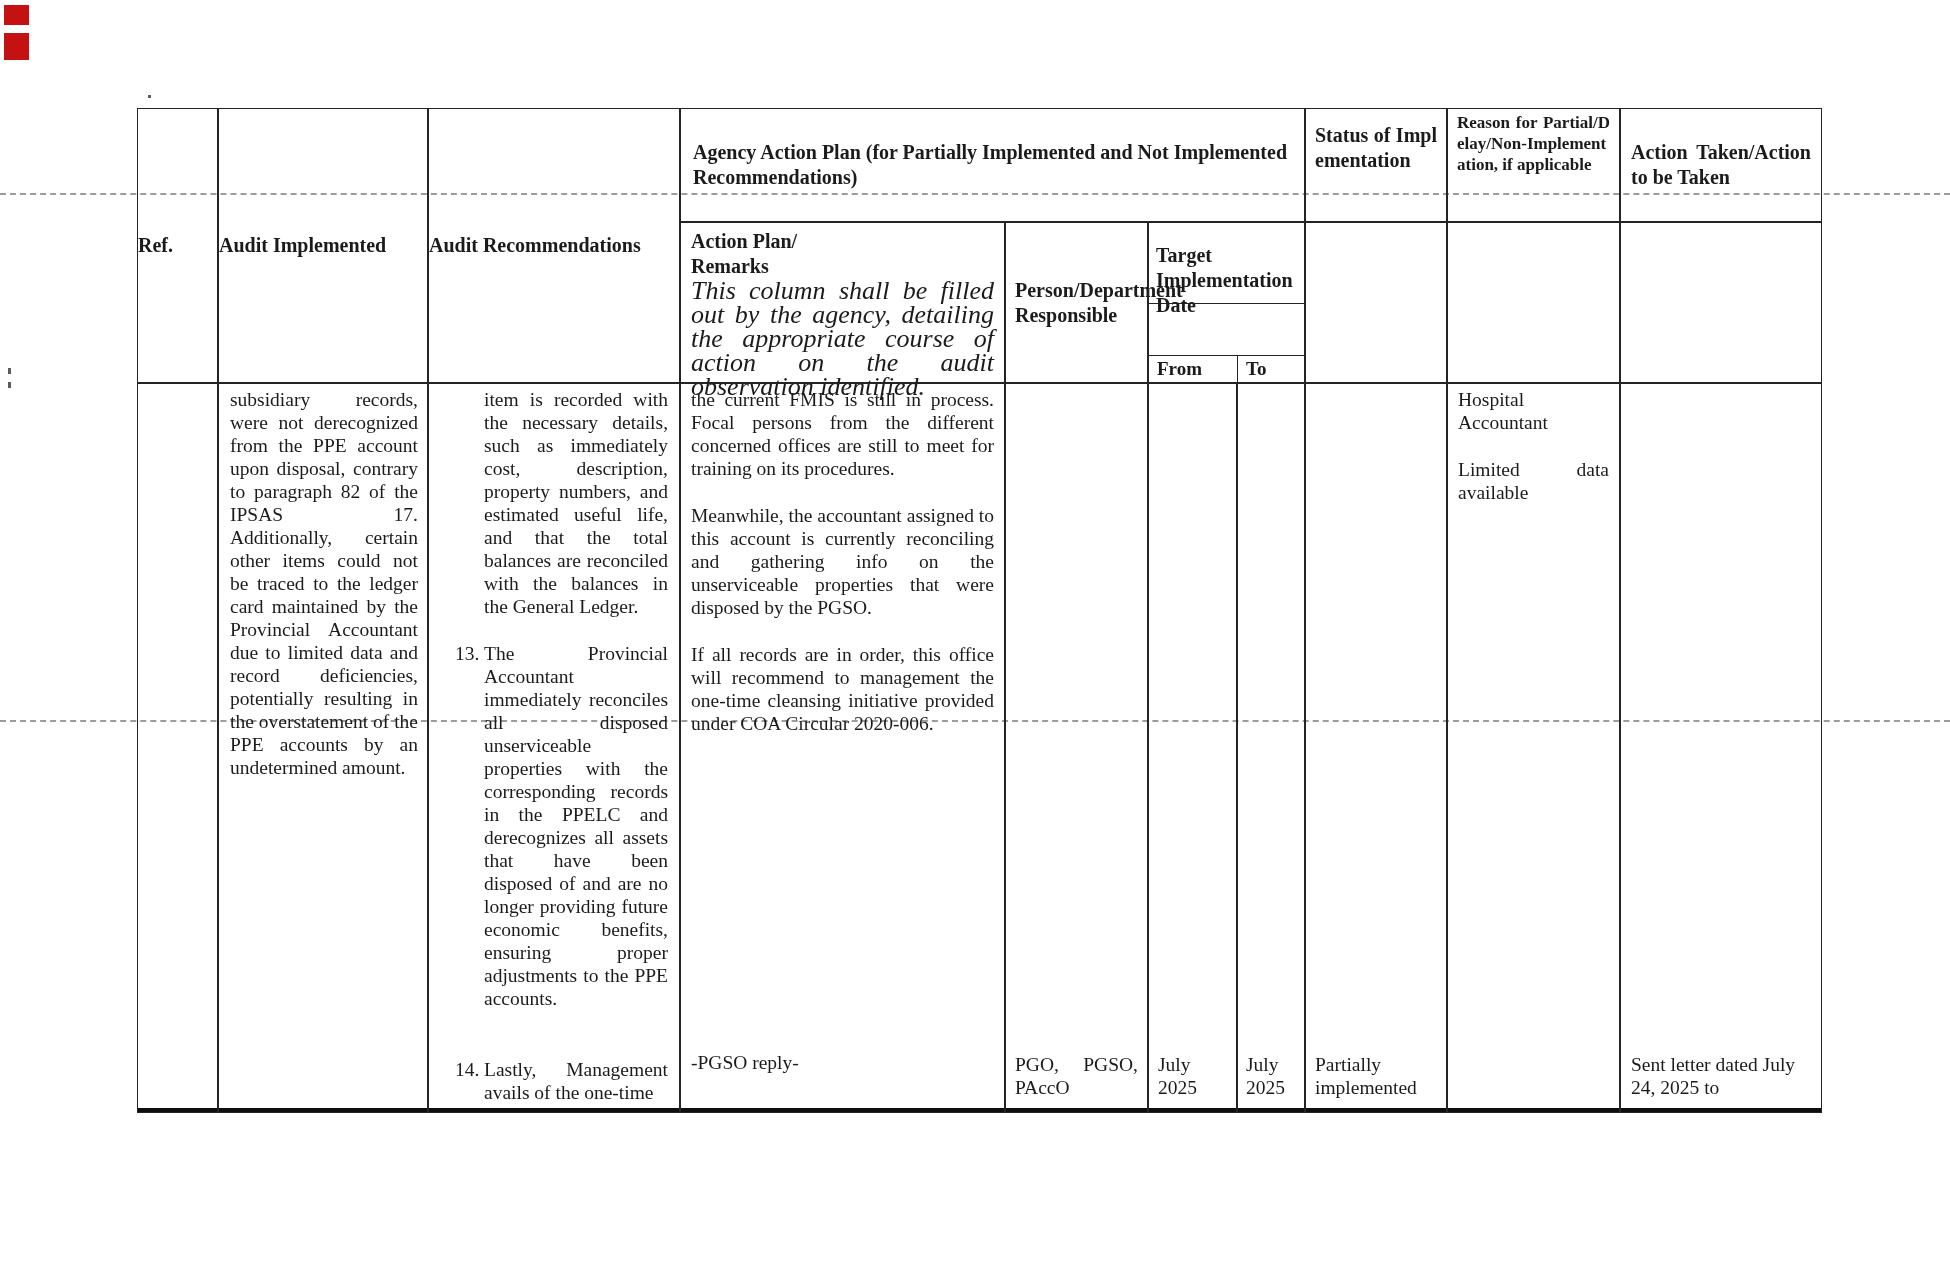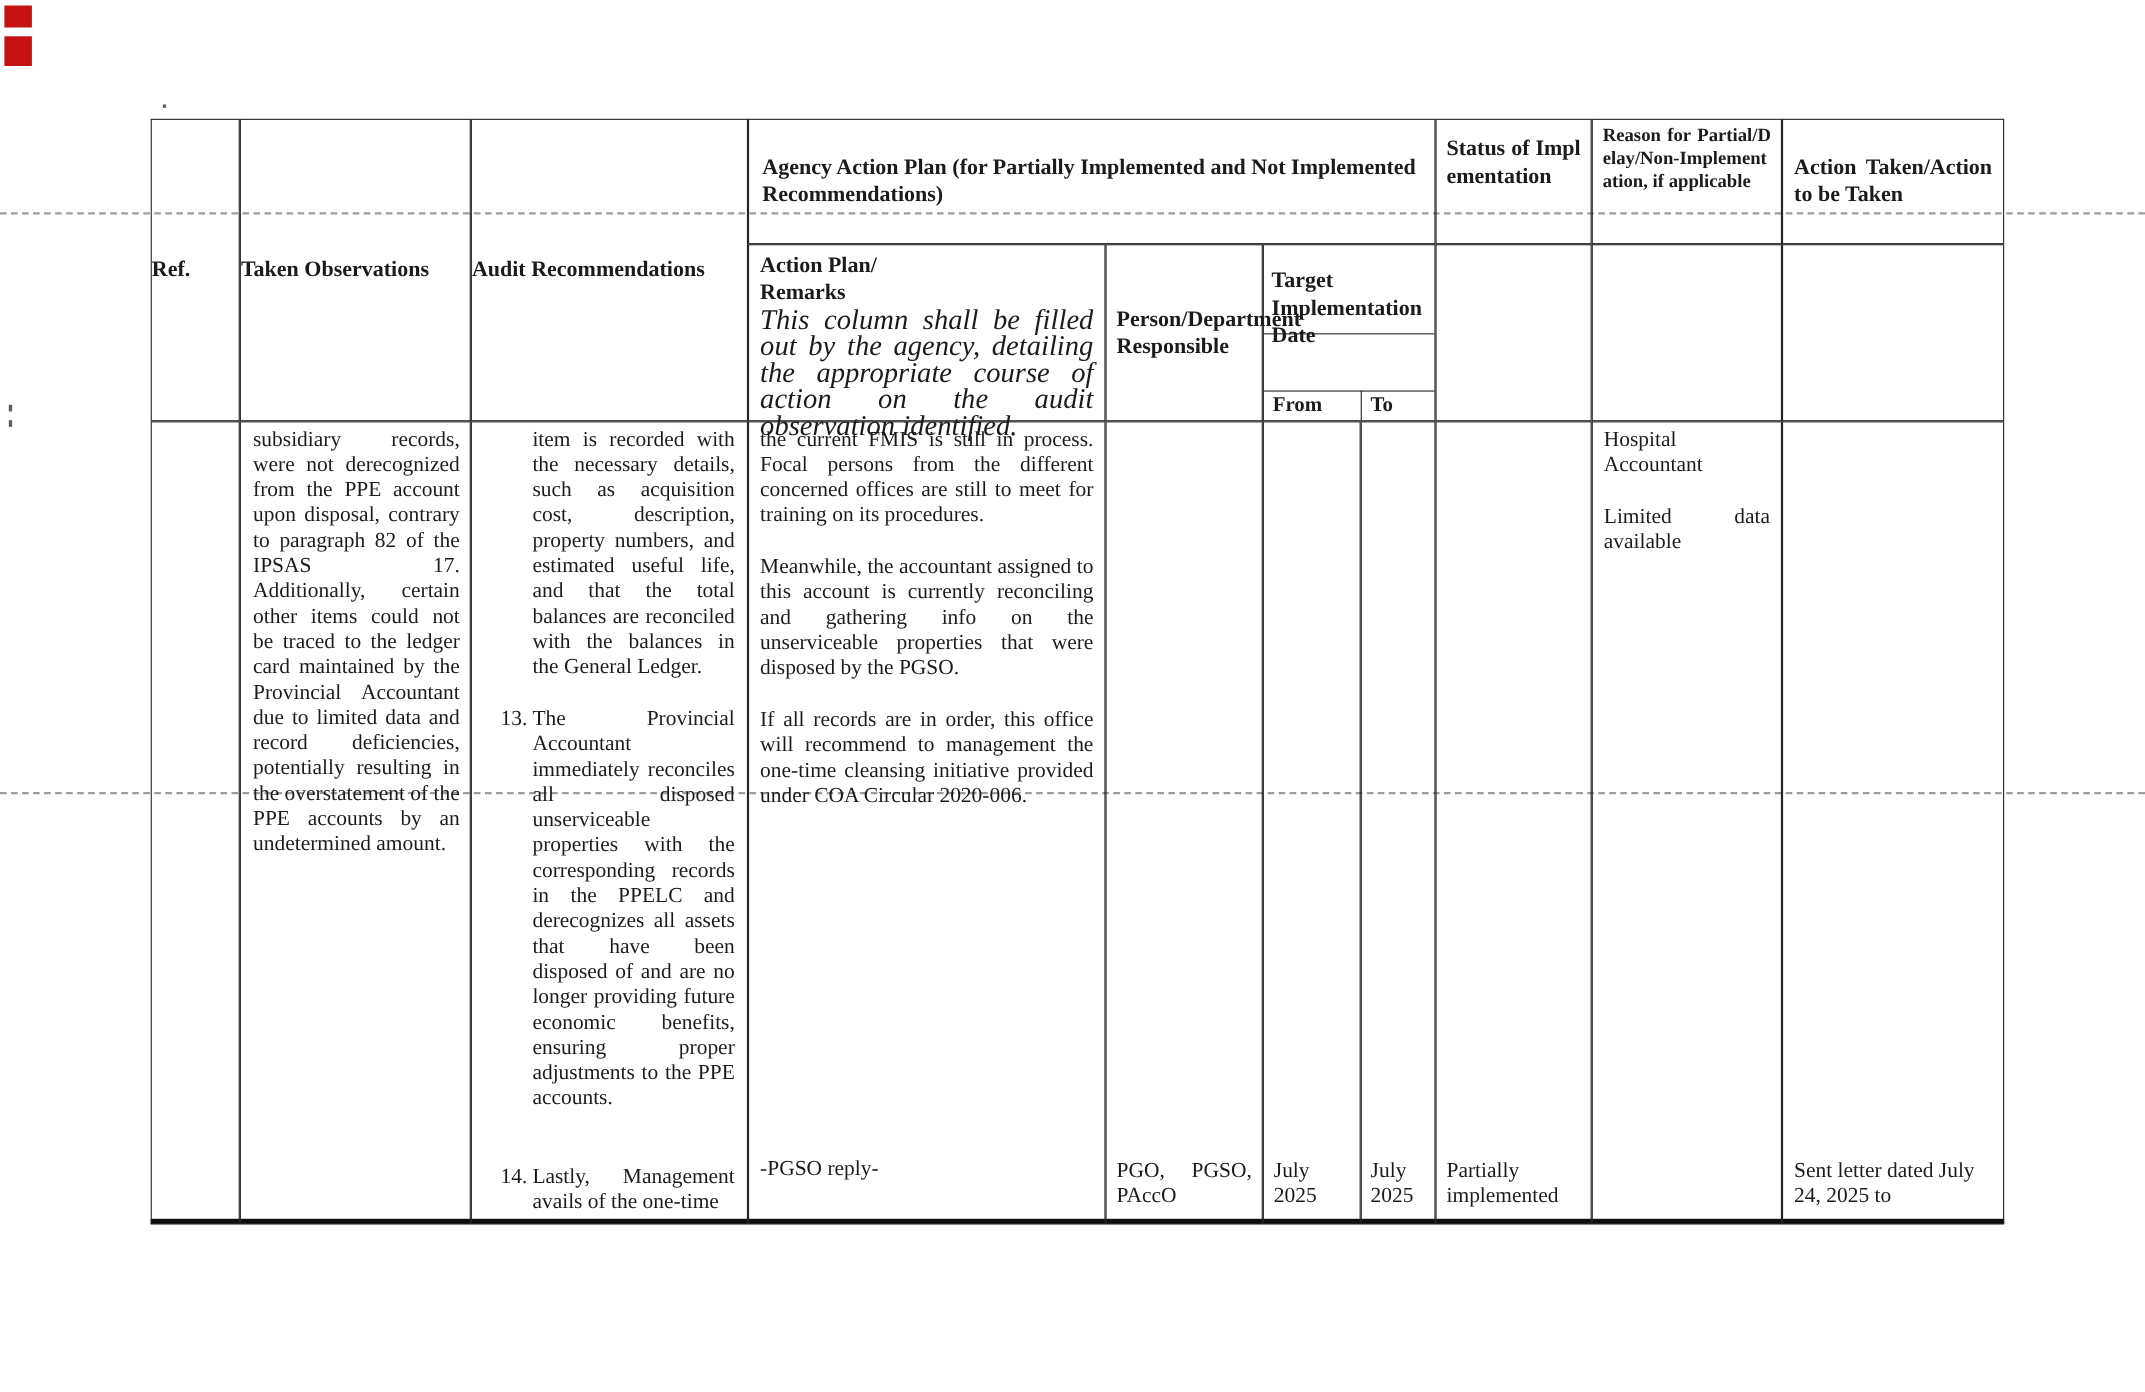--- a/index.html
+++ b/index.html
@@ -44,21 +44,21 @@
   <div class="dot" style="left:8px;top:368px;width:3px;height:6px;"></div>
   <div class="dot" style="left:8px;top:382px;width:3px;height:6px;"></div>
 
   <div class="tbl">
 
     <div class="cell hd ctr" style="left:0;top:0;width:81px;height:275px;">
       <span>Ref.</span>
     </div>
 
     <div class="cell hd ctr" style="left:81px;top:0;width:210px;height:275px;">
-      <span>Taken Observations</span>
+      <span>Audit Implemented</span>
     </div>
 
     <div class="cell hd ctr" style="left:291px;top:0;width:252px;height:275px;">
       <span>Audit Recommendations</span>
     </div>
 
     <div class="cell hd vctr" style="left:543px;top:0;width:625px;height:114px;padding:0 12px;">
       <span>Agency Action Plan (for Partially Implemented and Not Implemented Recommendations)</span>
     </div>
 
@@ -105,21 +105,21 @@
         <div></div>
       </div>
 
     <div class="cell body-cell" style="left:81px;top:275px;width:210px;height:730px;">
       <div class="just" style="margin:4px 9px 0 11px;">subsidiary records, were not derecognized from the PPE account upon disposal, contrary to paragraph 82 of the IPSAS 17. Additionally, certain other items could not be traced to the ledger card maintained by the Provincial Accountant due to limited data and record deficiencies, potentially resulting in the overstatement of the PPE accounts by an undetermined amount.</div>
       <div></div>
     </div>
 
     <div class="cell body-cell" style="left:291px;top:275px;width:252px;height:730px;">
       <div>
-        <div class="just" style="margin:4px 11px 0 55px;">item is recorded with the necessary details, such as acquisition cost, description, property numbers, and estimated useful life, and that the total balances are reconciled with the balances in the General Ledger.</div>
+        <div class="just" style="margin:4px 11px 0 55px;">item is recorded with the necessary details, such as immediately cost, description, property numbers, and estimated useful life, and that the total balances are reconciled with the balances in the General Ledger.</div>
         <div class="item" style="margin-top:24px;">
           <span class="num">13.</span>
           <span>The Provincial Accountant immediately reconciles all disposed unserviceable properties with the corresponding records in the PPELC and derecognizes all assets that have been disposed of and are no longer providing future economic benefits, ensuring proper adjustments to the PPE accounts.</span>
         </div>
       </div>
       <div class="item" style="margin-bottom:8px;">
         <span class="num">14.</span>
         <span>Lastly, Management avails of the one-time</span>
       </div>
     </div>

